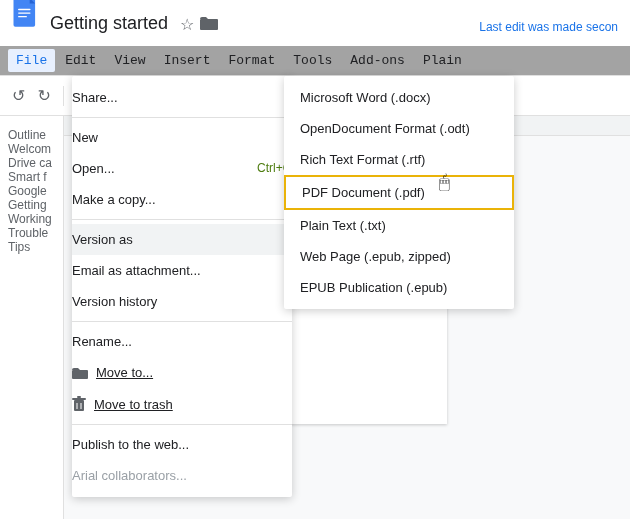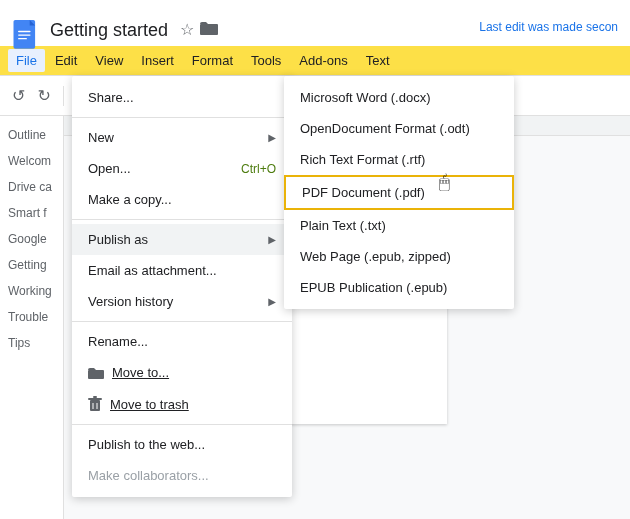--- a/index.html
+++ b/index.html
@@ -9,22 +9,22 @@
       background: #f8f9fa;
       width: 630px;
       height: 519px;
       overflow: hidden;
       position: relative;
     }
 
     
     .title-bar {
       display: flex;
-      align-items: flex-start;
-      padding: 20px 12px;
+      align-items: flex-end;
+      padding: 12px 12px;
       background: #fff;
       height: 46px;
       gap: 8px;
     }
     .doc-icon {
       width: 30px;
       height: 36px;
       flex-shrink: 0;
     }
     .title-text {
@@ -48,24 +48,25 @@
       font-size: 12px;
       color: #1a73e8;
       white-space: nowrap;
     }
 
     
     .menu-bar {
       display: flex;
       align-items: center;
       padding: 0 8px;
-      background: #fde047;
+      background: #a3a3a3;
       height: 30px;
       gap: 2px;
       border-bottom: 1px solid #e0e0e0;
+      font-family: Liberation Mono, monospace;
     }
     .menu-item {
       padding: 4px 8px;
       color: #202124;
       font-size: 13px;
       cursor: pointer;
       border-radius: 2px;
     }
     .menu-item.active {
       background: #e8f0fe;
@@ -116,21 +117,20 @@
     }
 
     
     .sidebar {
       width: 64px;
       background: #fff;
       border-right: 1px solid #e0e0e0;
       padding: 12px 8px;
       display: flex;
       flex-direction: column;
-      gap: 12px;
     }
     .sidebar-item {
       font-size: 12px;
       color: #5f6368;
       cursor: pointer;
       white-space: nowrap;
       overflow: hidden;
       text-overflow: ellipsis;
     }
 
@@ -165,22 +165,22 @@
       left: 72px;
       background: #fff;
       box-shadow: 0 2px 10px rgba(0,0,0,0.2);
       border-radius: 2px;
       width: 220px;
       z-index: 100;
       padding: 6px 0;
     }
     .dropdown-item {
       display: flex;
-      align-items: center;
-      padding: 8px 16px;
+      align-items: flex-start;
+      padding: 8px 0;
       font-size: 13px;
       color: #202124;
       cursor: pointer;
       justify-content: space-between;
     }
     .dropdown-item.has-submenu::after {
       content: '▶';
       font-size: 10px;
       color: #5f6368;
     }
@@ -266,21 +266,21 @@
 </div>
 
 <div class="menu-bar">
   <div class="menu-item active">File</div>
   <div class="menu-item">Edit</div>
   <div class="menu-item">View</div>
   <div class="menu-item">Insert</div>
   <div class="menu-item">Format</div>
   <div class="menu-item">Tools</div>
   <div class="menu-item">Add-ons</div>
-  <div class="menu-item">Text</div>
+  <div class="menu-item">Plain</div>
 </div>
 
 <div class="toolbar">
   <span class="toolbar-undo">↺</span>
   <span class="toolbar-redo">↻</span>
   <div class="toolbar-divider"></div>
   <div class="toolbar-select font-select">
     <span>Normal text</span>
     <span>▾</span>
   </div>
@@ -332,21 +332,21 @@
   </div>
   <div class="dropdown-item">
     <span>Open...</span>
     <span class="shortcut">Ctrl+O</span>
   </div>
   <div class="dropdown-item">
     <span>Make a copy...</span>
   </div>
   <div class="dropdown-separator"></div>
   <div class="dropdown-item has-submenu active-item">
-    <span>Publish as</span>
+    <span>Version as</span>
   </div>
   <div class="dropdown-item">
     <span>Email as attachment...</span>
   </div>
   <div class="dropdown-item has-submenu">
     <span>Version history</span>
   </div>
   <div class="dropdown-separator"></div>
   <div class="dropdown-item">
     <span>Rename...</span>
@@ -370,21 +370,21 @@
         <line x1="9" y1="7" x2="9" y2="13" stroke="white" stroke-width="1"></line>
       </svg>
       <span>Move to trash</span>
     </div>
   </div>
   <div class="dropdown-separator"></div>
   <div class="dropdown-item">
     <span>Publish to the web...</span>
   </div>
   <div class="dropdown-item disabled">
-    <span>Make collaborators...</span>
+    <span>Arial collaborators...</span>
   </div>
 </div>
 
 <div class="submenu">
   <div class="submenu-item">
     <span>Microsoft Word (.docx)</span>
   </div>
   <div class="submenu-item">
     <span>OpenDocument Format (.odt)</span>
   </div>

